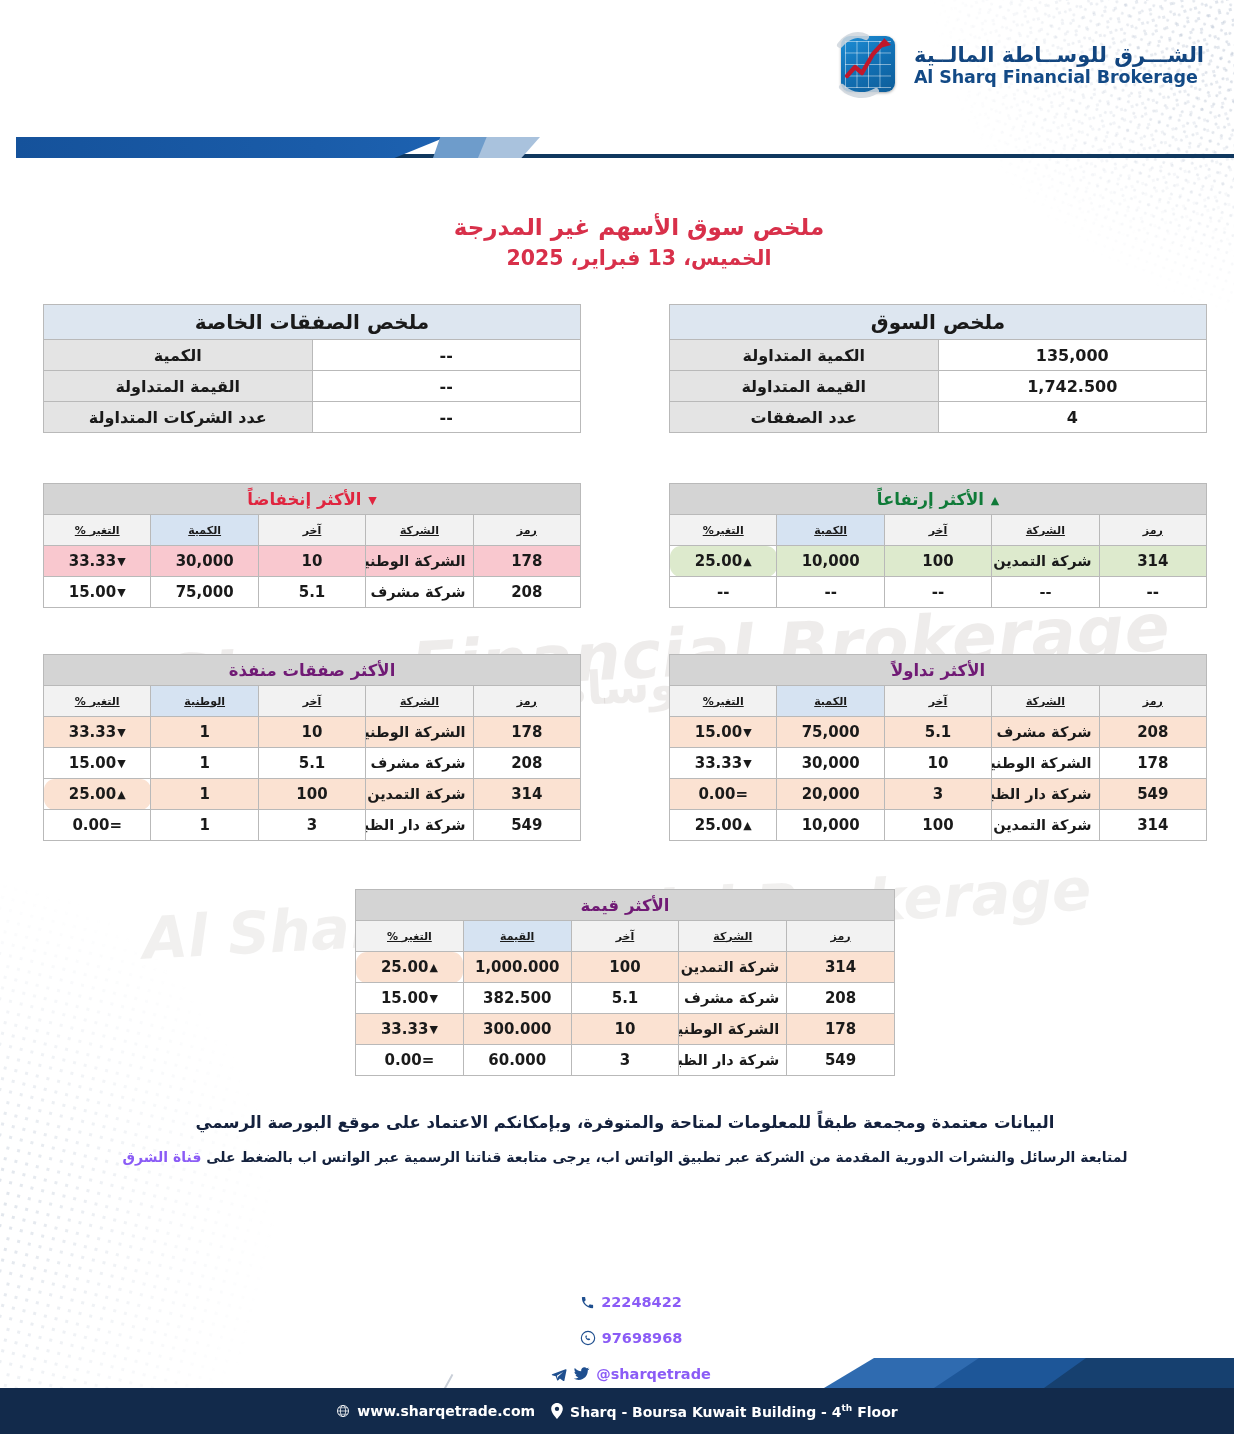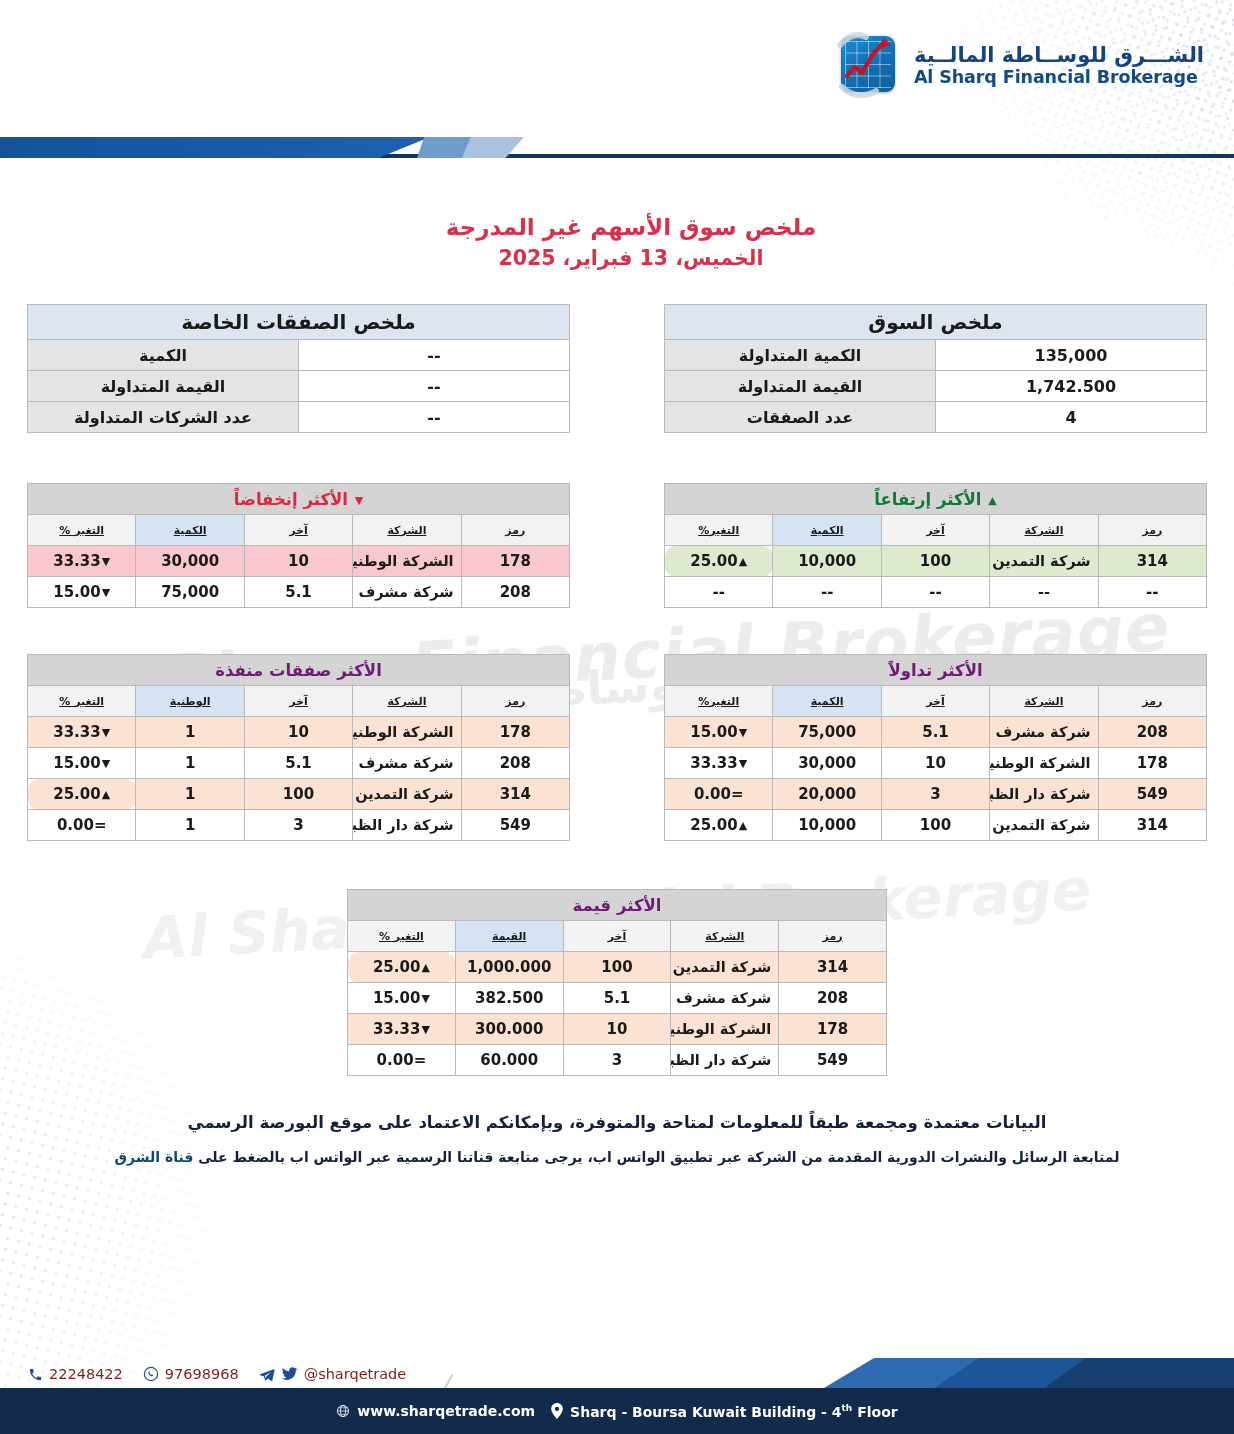--- a/index.html
+++ b/index.html
@@ -108,21 +108,21 @@
     font-family: "DejaVu Sans", sans-serif;
     font-size: 58px;
     font-weight: 700;
     font-style: italic;
     color: rgba(120,110,100,.10);
     white-space: nowrap;
     transform: rotate(-3deg);
   }
 
   
-  .page { position: relative; z-index: 2; }
+  .page { position: relative; z-index: 2; padding-left: 16px; }
 
   .header {
     height: 130px;
     display: flex;
     align-items: center;
     padding-right: 0;
     padding-left: 0;
   }
   .brand {
     display: flex;
@@ -316,36 +316,37 @@
     color: #14213d;
     line-height: 1.6;
   }
   .note2 {
     font-size: 14px;
     font-weight: 700;
     color: #14213d;
     margin-top: 10px;
     line-height: 1.6;
   }
-  .note2 a { color: #0c4a6e; text-decoration: none; margin-top: 15px; }
+  .note2 a { color: #8b5cf6; text-decoration: none; margin-top: 15px; }
 
   
   .footer-contacts {
     position: absolute;
     bottom: 52px; left: 0;
     width: 100%;
     display: flex;
     align-items: center;
     gap: 20px;
     padding-left: 28px;
     direction: ltr;
     font-size: 14.5px;
-    font-weight: 400;
-    color: #7f1d1d;
+    font-weight: 700;
+    color: #8b5cf6;
     z-index: 3;
+    flex-direction: column;
   }
   .footer-contacts .ci { display: flex; align-items: center; gap: 6px; }
   .footer-contacts svg { display: block; }
 
   .footer-swoosh {
     position: absolute;
     bottom: 46px; right: 0;
     width: 560px; height: 30px;
     z-index: 2;
   }

